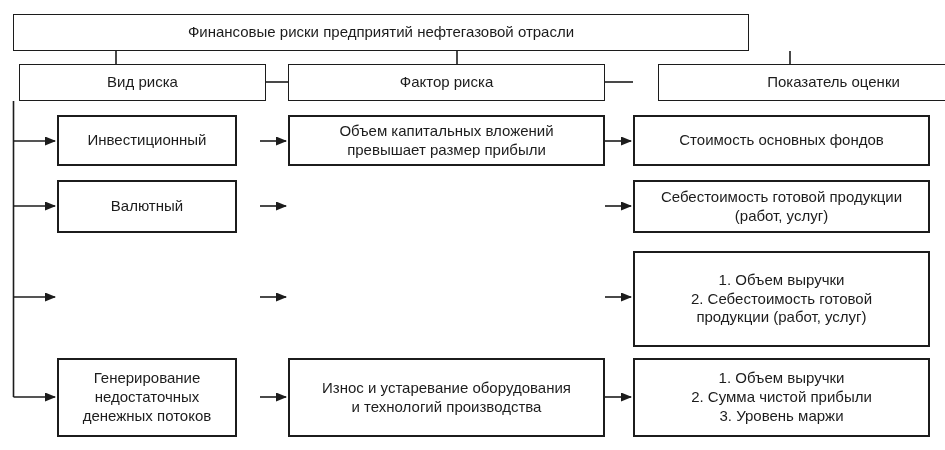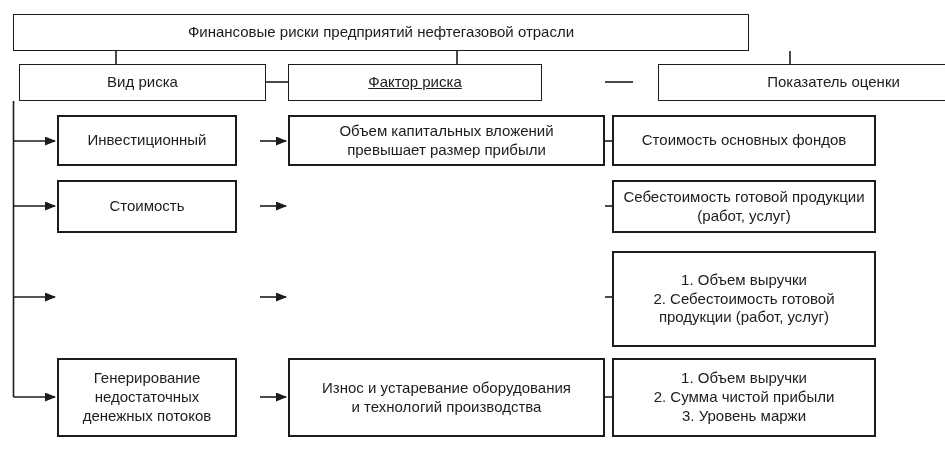--- a/index.html
+++ b/index.html
@@ -27,27 +27,27 @@
     white-space: pre-line;
     font-size: 15px;
     line-height: 1.26;
     padding: 2px 8px;
   }
   .box.heavy { border-width: 2px; }
 
   
   .title-box      { left: 13px;  top: 14px; width: 736px; height: 37px; }
   .hdr-type       { left: 19px;  top: 64px; width: 247px; height: 37px; }
-  .hdr-factor     { left: 288px; top: 64px; width: 254px; height: 37px; text-decoration: underline; }
+  .hdr-factor     { left: 288px; top: 64px; width: 317px; height: 37px; }
   .hdr-indicator  { left: 658px; top: 64px; width: 351px; height: 37px; }
 
   
   .col-type      { left: 57px;  width: 180px; }
   .col-factor    { left: 288px; width: 317px; }
-  .col-indicator { left: 612px; width: 264px; }
+  .col-indicator { left: 633px; width: 297px; }
 
   
   .row1 { top: 115px; height: 51px; }
   .row2 { top: 180px; height: 53px; }
   .row3 { top: 251px; height: 96px; }
   .row4 { top: 358px; height: 79px; }
 
   svg.connectors {
     position: absolute;
     inset: 0;
@@ -101,21 +101,21 @@
 
   <div class="box hdr-type">Вид риска</div>
   <div class="box hdr-factor">Фактор риска</div>
   <div class="box hdr-indicator">Показатель оценки</div>
 
   <div class="box heavy col-type row1">Инвестиционный</div>
   <div class="box heavy col-factor row1">Объем капитальных вложений
 превышает размер прибыли</div>
   <div class="box heavy col-indicator row1">Стоимость основных фондов</div>
 
-  <div class="box heavy col-type row2">Стоимость</div>
+  <div class="box heavy col-type row2">Валютный</div>
   <div class="box heavy col-indicator row2">Себестоимость готовой продукции
 (работ, услуг)</div>
 
   <div class="box heavy col-indicator row3">1. Объем выручки
 2. Себестоимость готовой
 продукции (работ, услуг)</div>
 
   <div class="box heavy col-factor row4">Износ и устаревание оборудования
 и технологий производства</div>
   <div class="box heavy col-type row4">Генерирование

